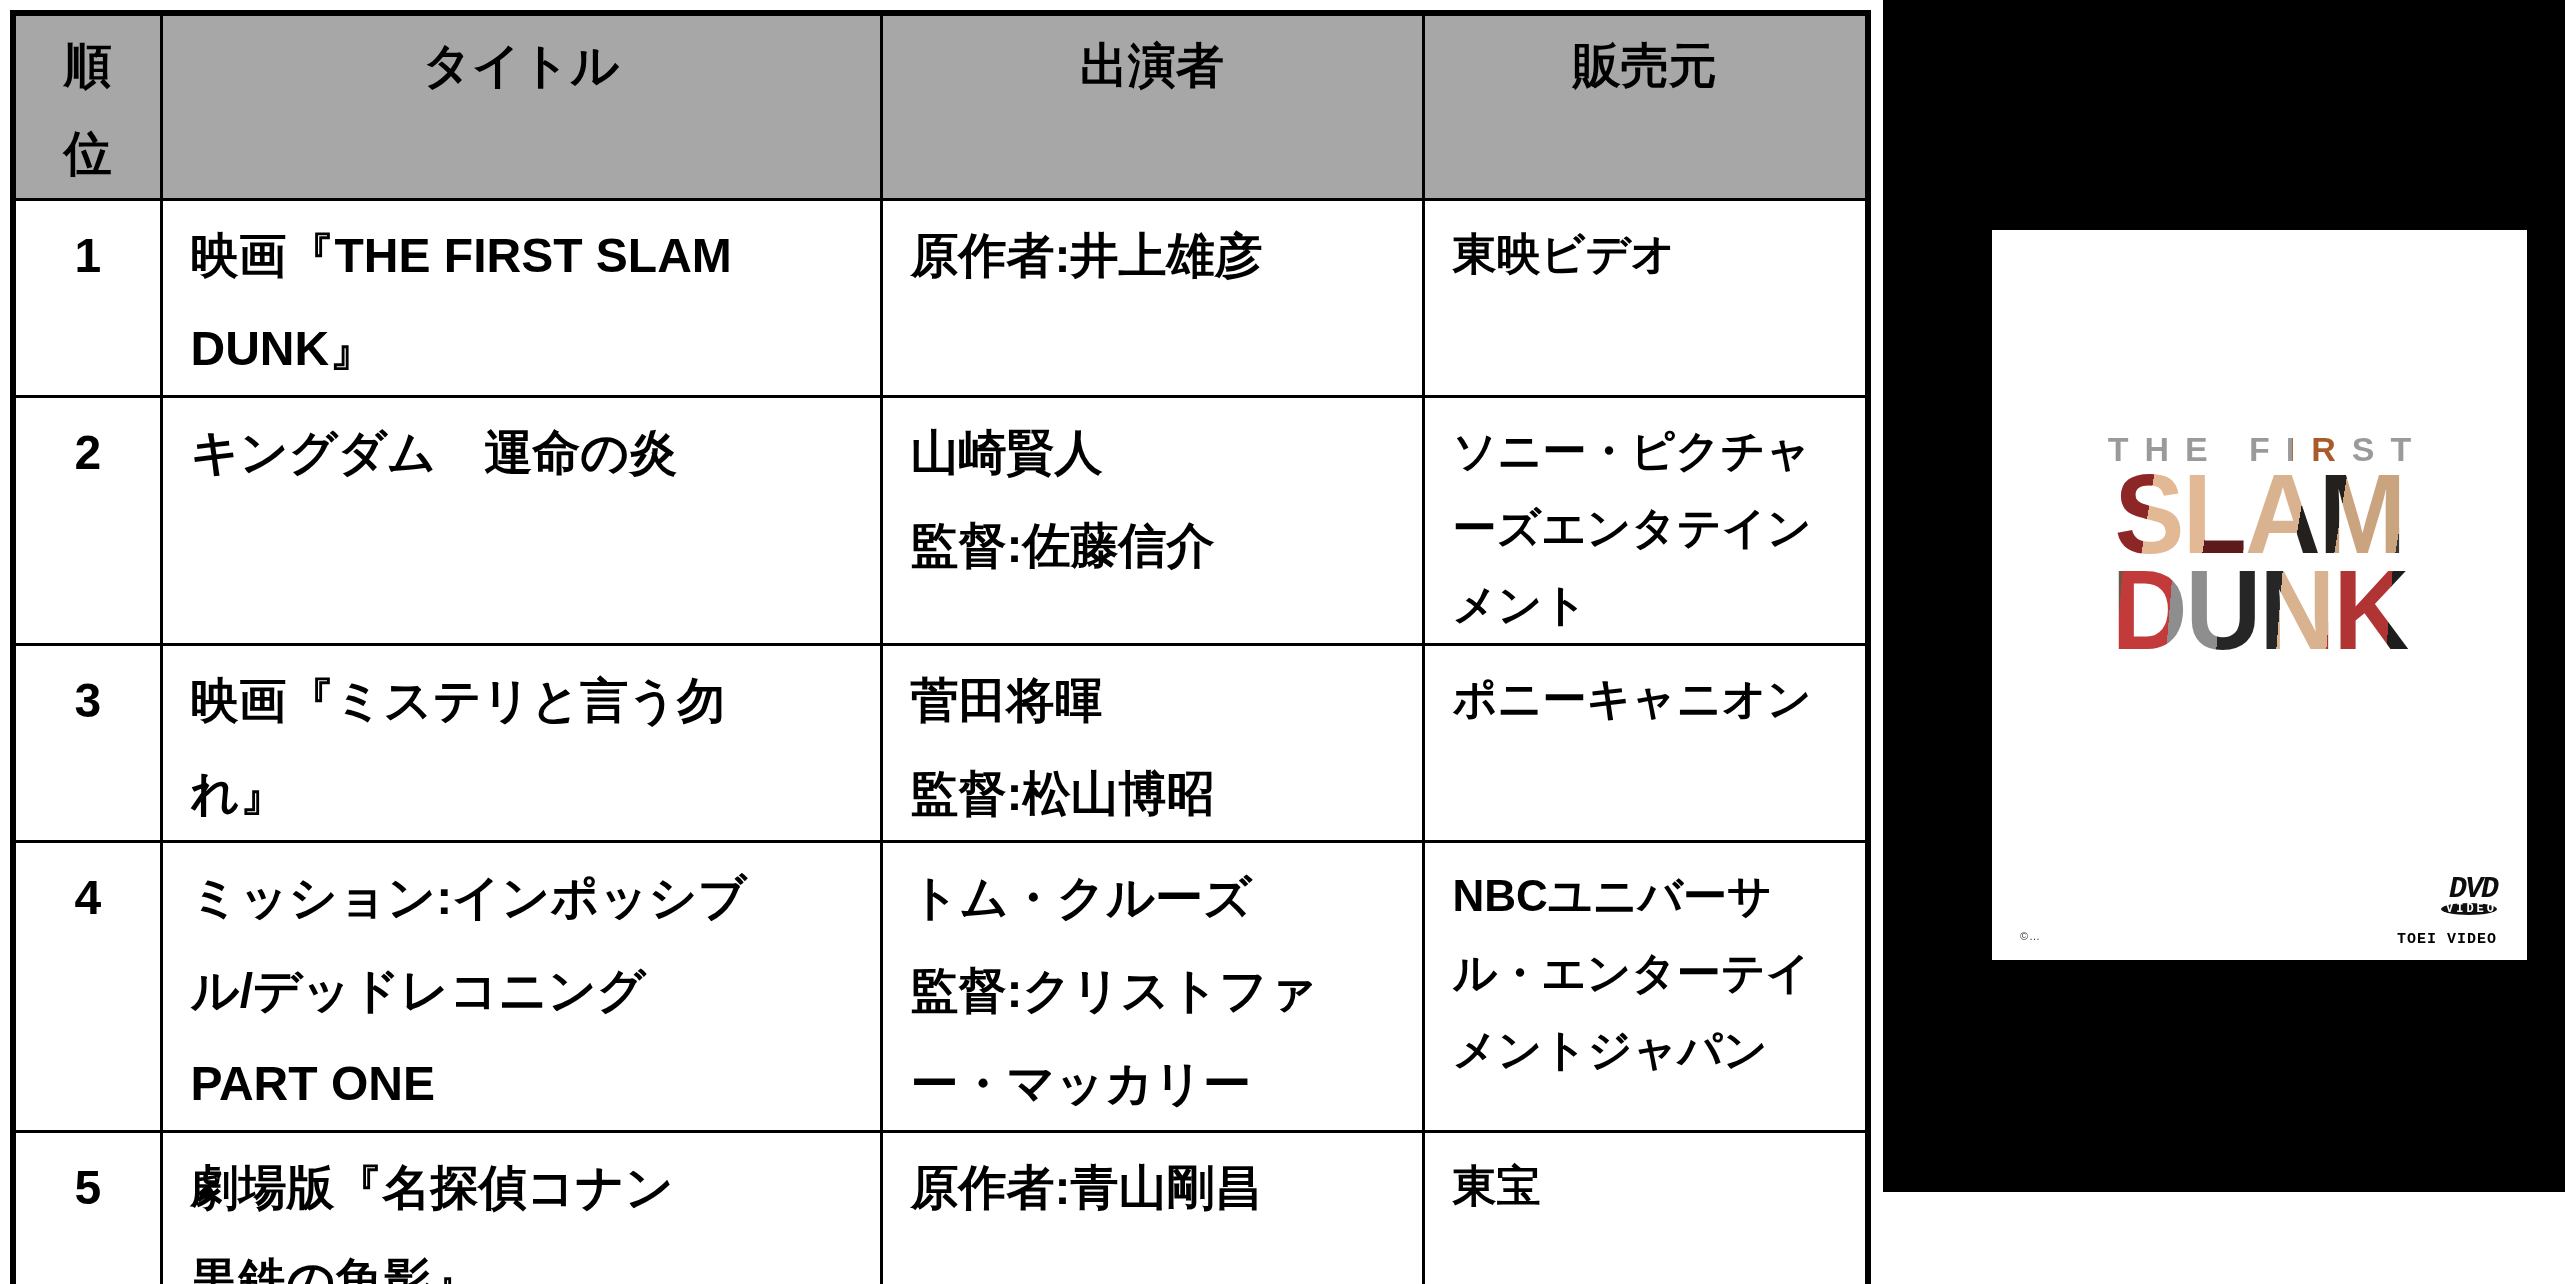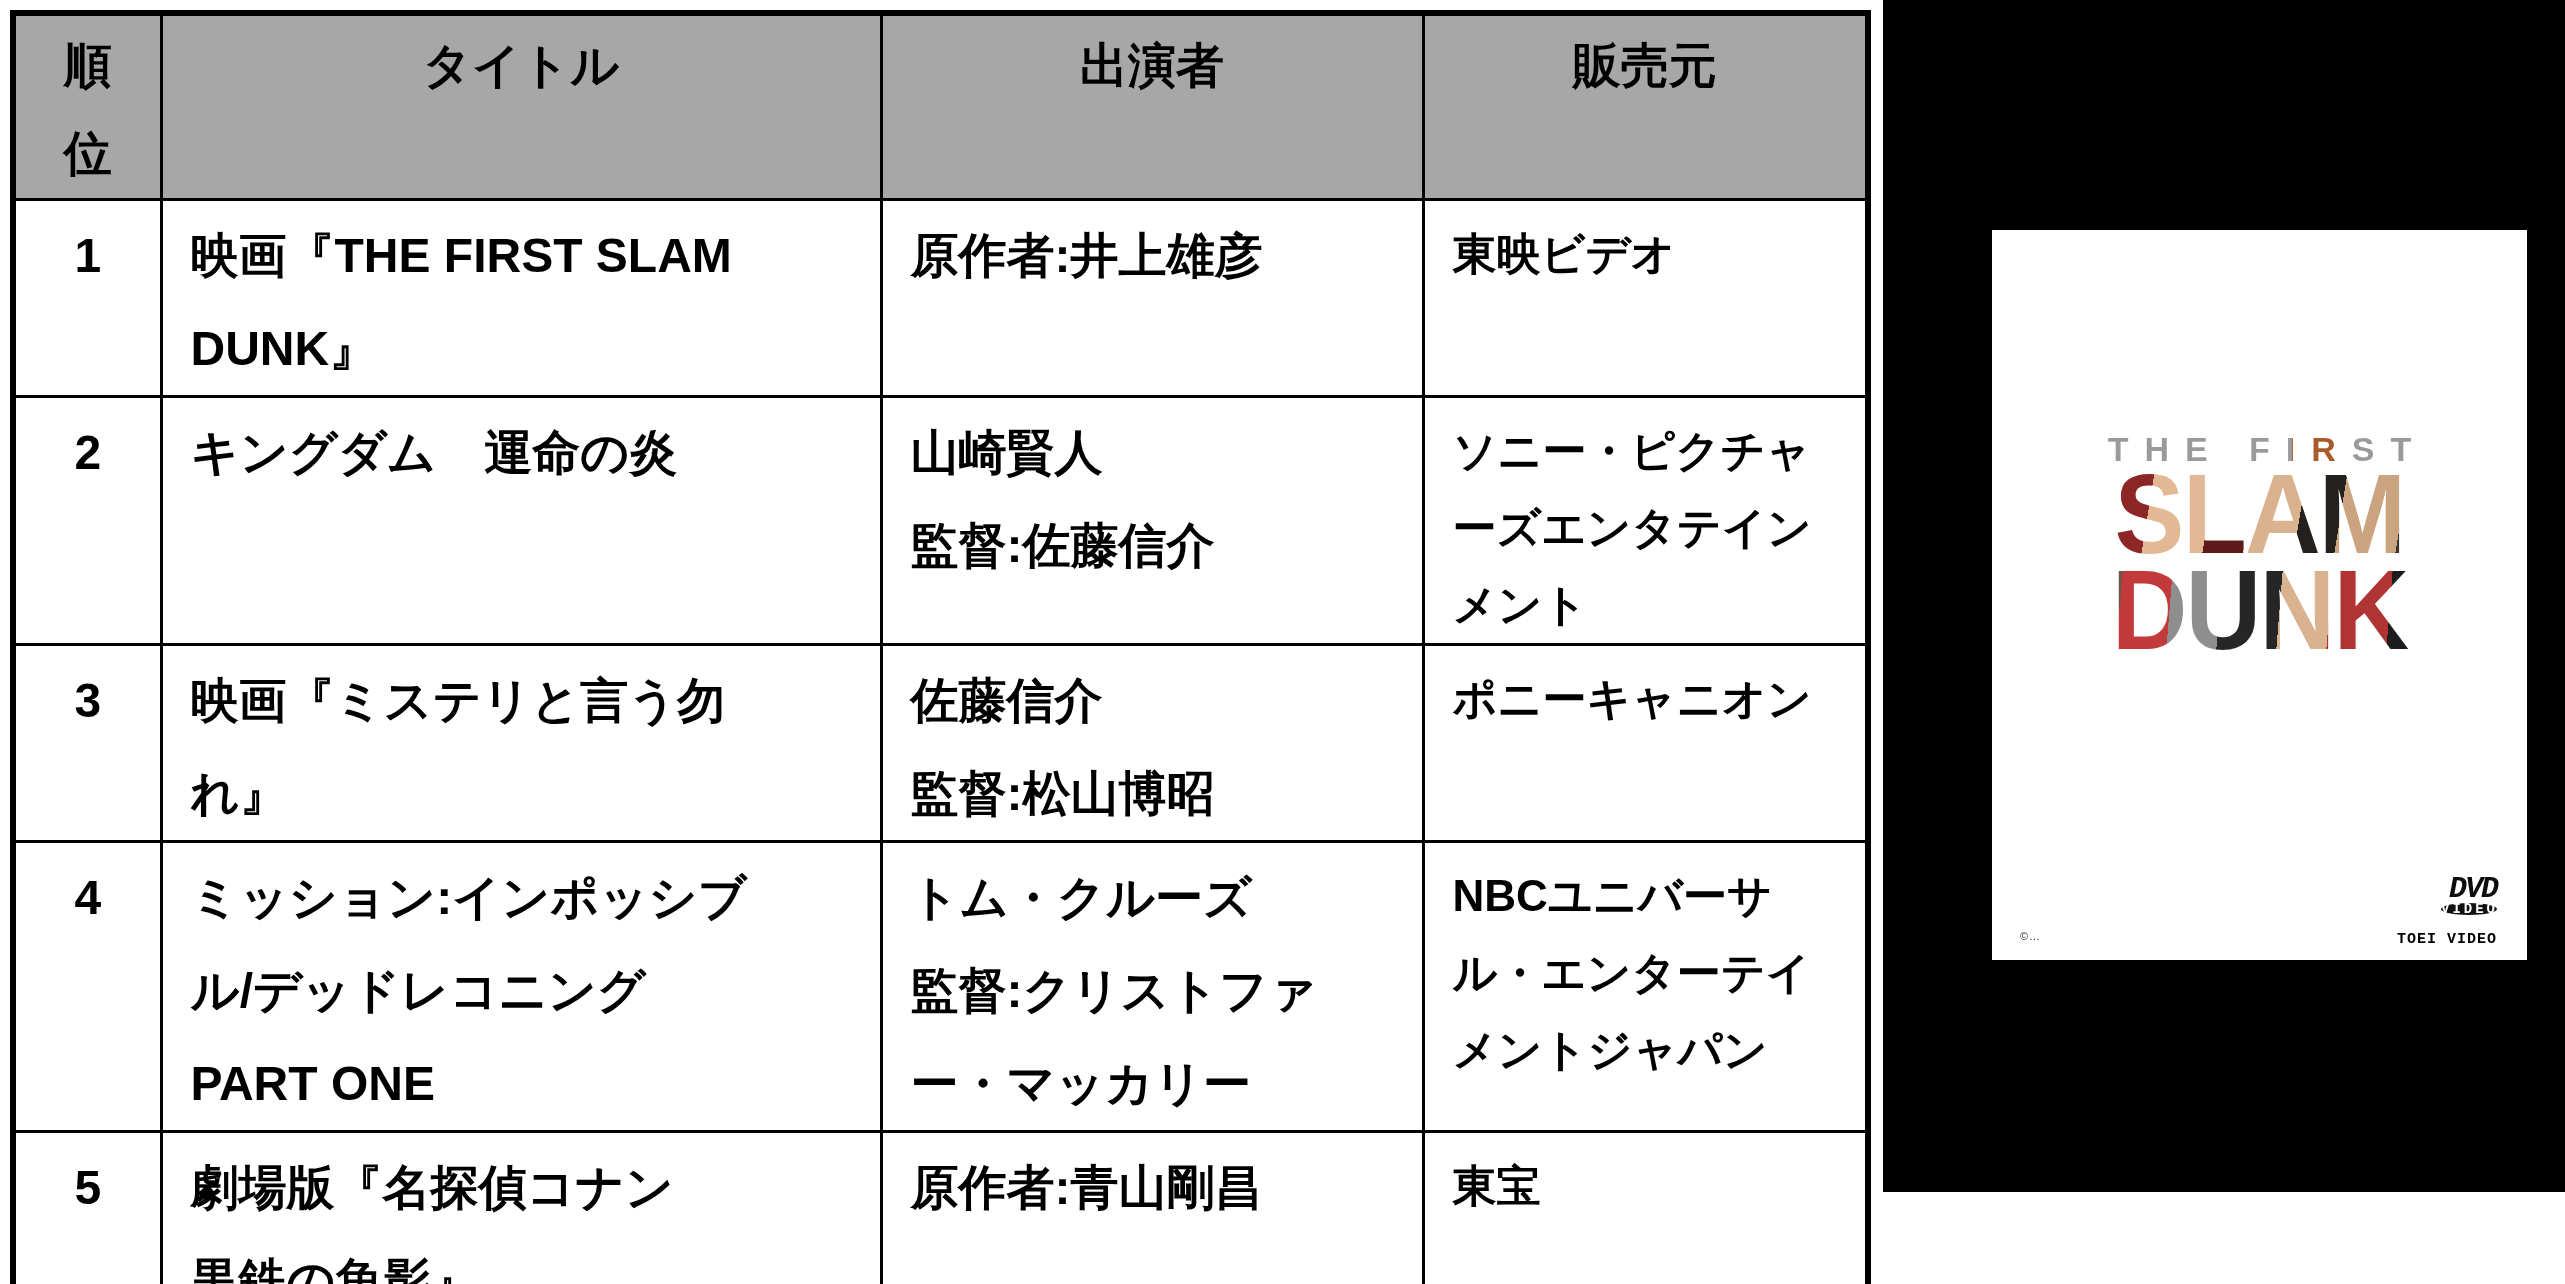--- a/index.html
+++ b/index.html
@@ -44,21 +44,21 @@
         #262626 42% 54%,#d9b390 54% 64%,#b03434 64% 76%,#1d1d1d 76% 88%,#c76a4a 88% 100%);
       -webkit-background-clip:text;background-clip:text;}
   }
 
   .fine-print{position:absolute;left:28px;bottom:18px;font-size:11px;color:#3a3a3a;
     letter-spacing:1px;filter:blur(0.4px);}
   .dvd-block{position:absolute;right:30px;bottom:12px;text-align:right;font-family:Liberation Mono, monospace;}
   .dvd-word{font-size:30px;font-style:italic;font-weight:900;line-height:24px;
     letter-spacing:-2px;color:#0d0d0d;}
   .dvd-ellipse{margin:2px 0 0 auto;width:56px;height:12px;border-radius:50%;background:#111;
-    color:#ffffff;font-size:14px;line-height:12px;text-align:center;letter-spacing:3px;font-weight:bold;}
+    color:#ffffff;font-size:12px;line-height:12px;letter-spacing:3px;font-weight:bold;}
   .toei{margin-top:16px;font-size:15px;font-weight:bold;color:#000000;letter-spacing:1px;margin-left:32px;}
 </style>
 </head>
 <body>
 
 <div class="stage">
 
   <table class="ranking">
     <colgroup>
       <col style="width:148px">
@@ -89,21 +89,21 @@
         <td>山崎賢人
 監督:佐藤信介</td>
         <td class="dist-cell">ソニー・ピクチャ
 ーズエンタテイン
 メント</td>
       </tr>
       <tr>
         <td class="rank-cell">3</td>
         <td>映画『ミステリと言う勿
 れ』</td>
-        <td>佐藤信介
+        <td>菅田将暉
 監督:松山博昭</td>
         <td class="dist-cell">ポニーキャニオン</td>
       </tr>
       <tr>
         <td class="rank-cell">4</td>
         <td>ミッション:インポッシブ
 ル/デッドレコニング
 PART ONE</td>
         <td>トム・クルーズ
 監督:クリストファ

